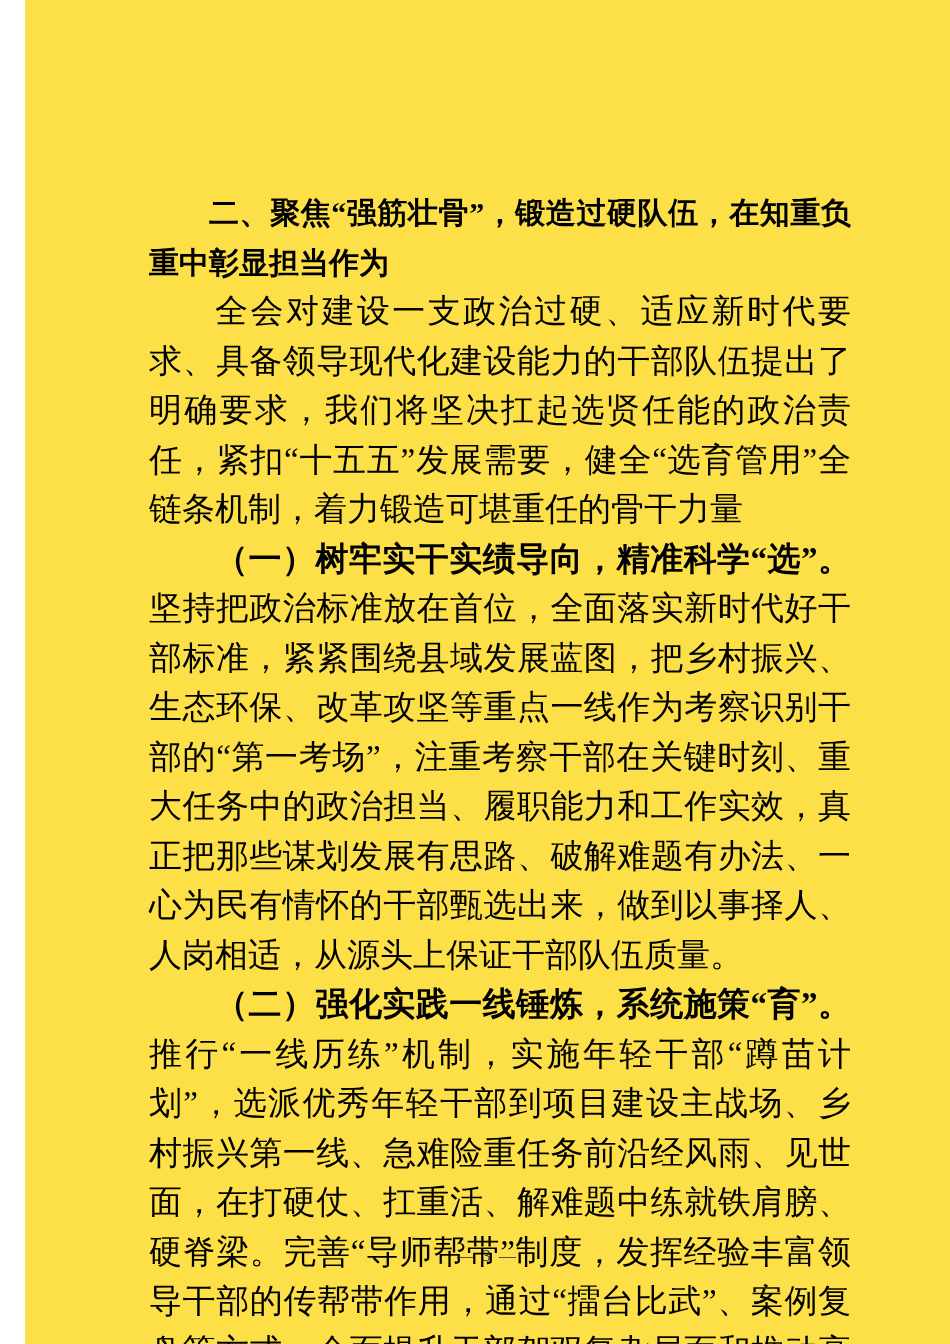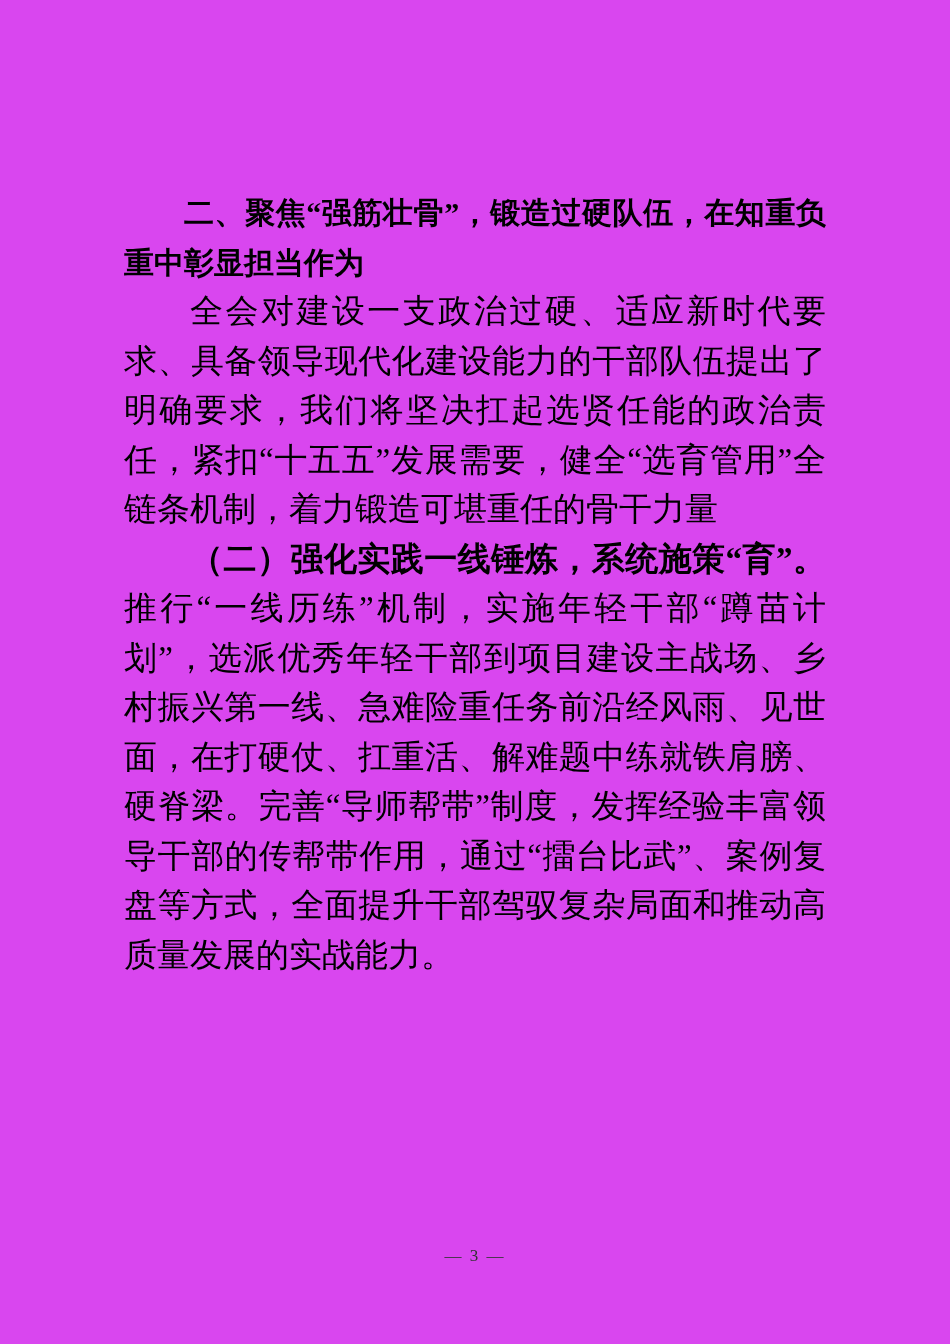--- a/index.html
+++ b/index.html
@@ -11,21 +11,22 @@
     height: 1344px;
     background: #ffffff;
     color: #000000;
     font-family: "Liberation Serif", "DejaVu Serif", serif;
     position: relative;
     overflow: hidden;
   }
   .page {
     position: absolute;
     inset: 0;
-    background: #d946ef;
+    background: #fde047;
+    margin-left: 25px;
   }
   .content {
     position: absolute;
     top: 188px;
     left: 124px;
     width: 702px;
   }
   .para {
     margin: 0;
     font-size: 33px;
@@ -57,20 +58,23 @@
 
 <div class="page">
   <div class="content">
 
     <p class="para heading">二、聚焦“强筋壮骨”，锻造过硬队伍，在知重负重中彰显担当作为</p>
 
     <p class="para">
       <span class="lead"></span><span>全会对建设一支政治过硬、适应新时代要求、具备领导现代化建设能力的干部队伍提出了明确要求，我们将坚决扛起选贤任能的政治责任，紧扣“十五五”发展需要，健全“选育管用”全链条机制，着力锻造可堪重任的骨干力量</span>
     </p>
 
+    <p class="para">
+      <span class="lead">（一）树牢实干实绩导向，精准科学“选”。</span><span>坚持把政治标准放在首位，全面落实新时代好干部标准，紧紧围绕县域发展蓝图，把乡村振兴、生态环保、改革攻坚等重点一线作为考察识别干部的“第一考场”，注重考察干部在关键时刻、重大任务中的政治担当、履职能力和工作实效，真正把那些谋划发展有思路、破解难题有办法、一心为民有情怀的干部甄选出来，做到以事择人、人岗相适，从源头上保证干部队伍质量。</span>
+    </p>
 
     <p class="para">
       <span class="lead">（二）强化实践一线锤炼，系统施策“育”。</span><span>推行“一线历练”机制，实施年轻干部“蹲苗计划”，选派优秀年轻干部到项目建设主战场、乡村振兴第一线、急难险重任务前沿经风雨、见世面，在打硬仗、扛重活、解难题中练就铁肩膀、硬脊梁。完善“导师帮带”制度，发挥经验丰富领导干部的传帮带作用，通过“擂台比武”、案例复盘等方式，全面提升干部驾驭复杂局面和推动高质量发展的实战能力。</span>
     </p>
 
   </div>
 
   <div class="footer">
     <span>— 3 —</span>
   </div>

